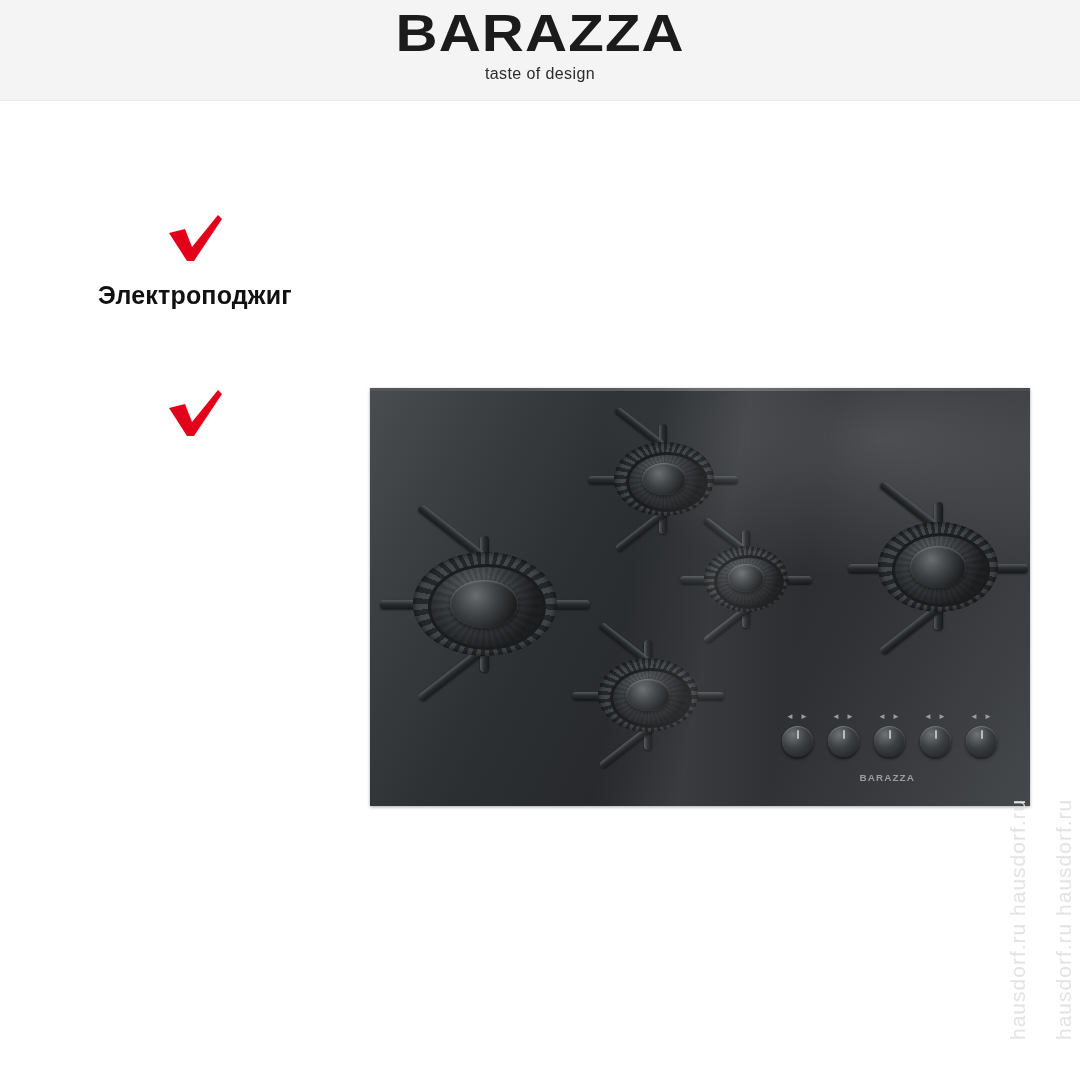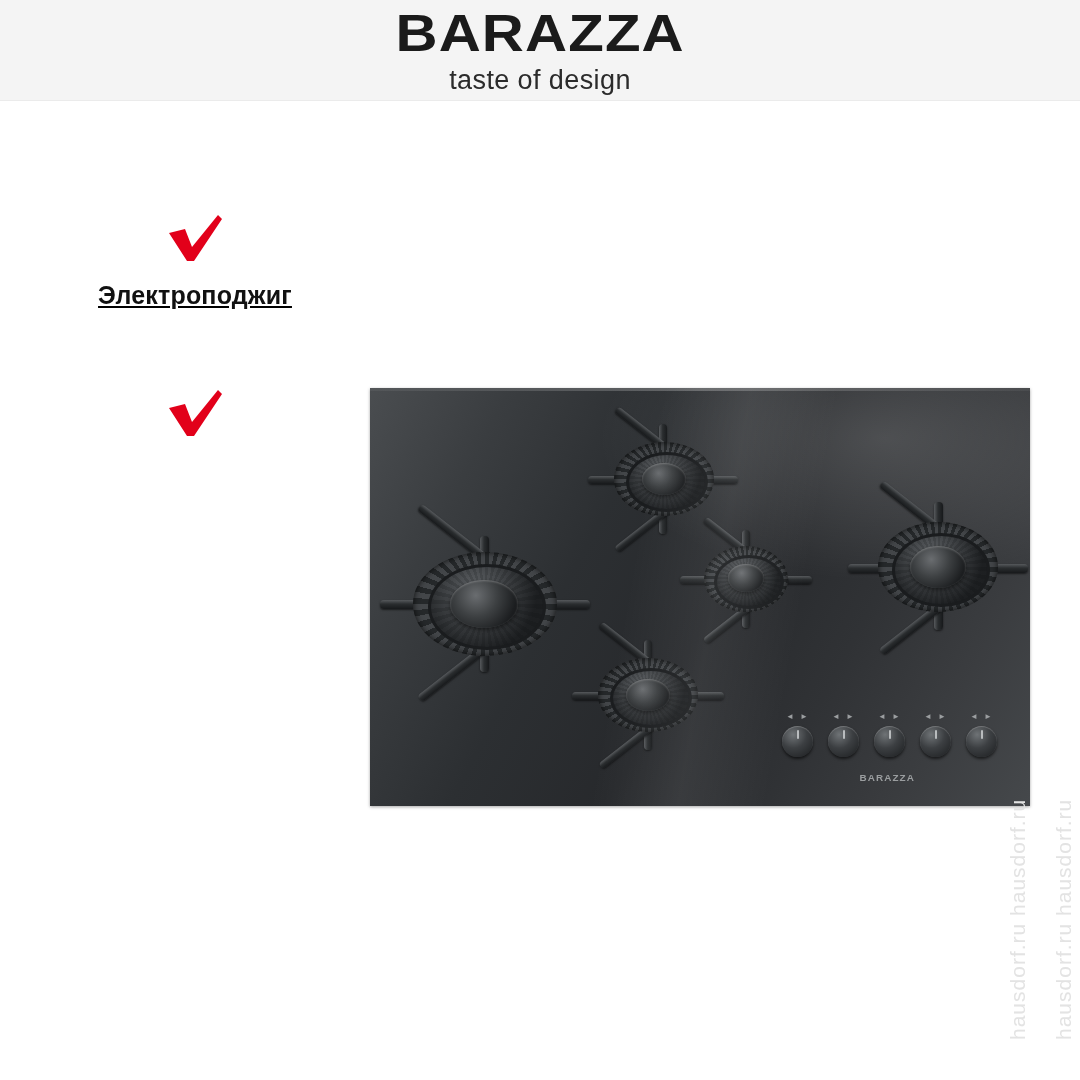--- a/index.html
+++ b/index.html
@@ -37,37 +37,36 @@
     font-size: 52px;
     letter-spacing: 1px;
     color: #1b1b1b;
     line-height: 1.05;
     display: inline-block;
     transform: scaleX(1.12);
   }
   .tagline {
     margin-top: 4px;
     font-family: "Liberation Sans", sans-serif;
-    font-size: 27px;
+    font-size: 16px;
     color: #2b2b2b;
     letter-spacing: 0.4px;
   }
 
   
   .features {
     position: absolute;
     left: 55px;
     top: 215px;
     width: 300px;
   }
   .feature {
     margin-bottom: 80px;
     text-align: center;
     width: 280px;
-    text-decoration: underline;
   }
   .check {
     display: block;
     margin: 0 auto 14px auto;
     width: 60px;
     height: 52px;
   }
   .feature-label {
     font-family: "Liberation Sans", sans-serif;
     font-size: 25px;

